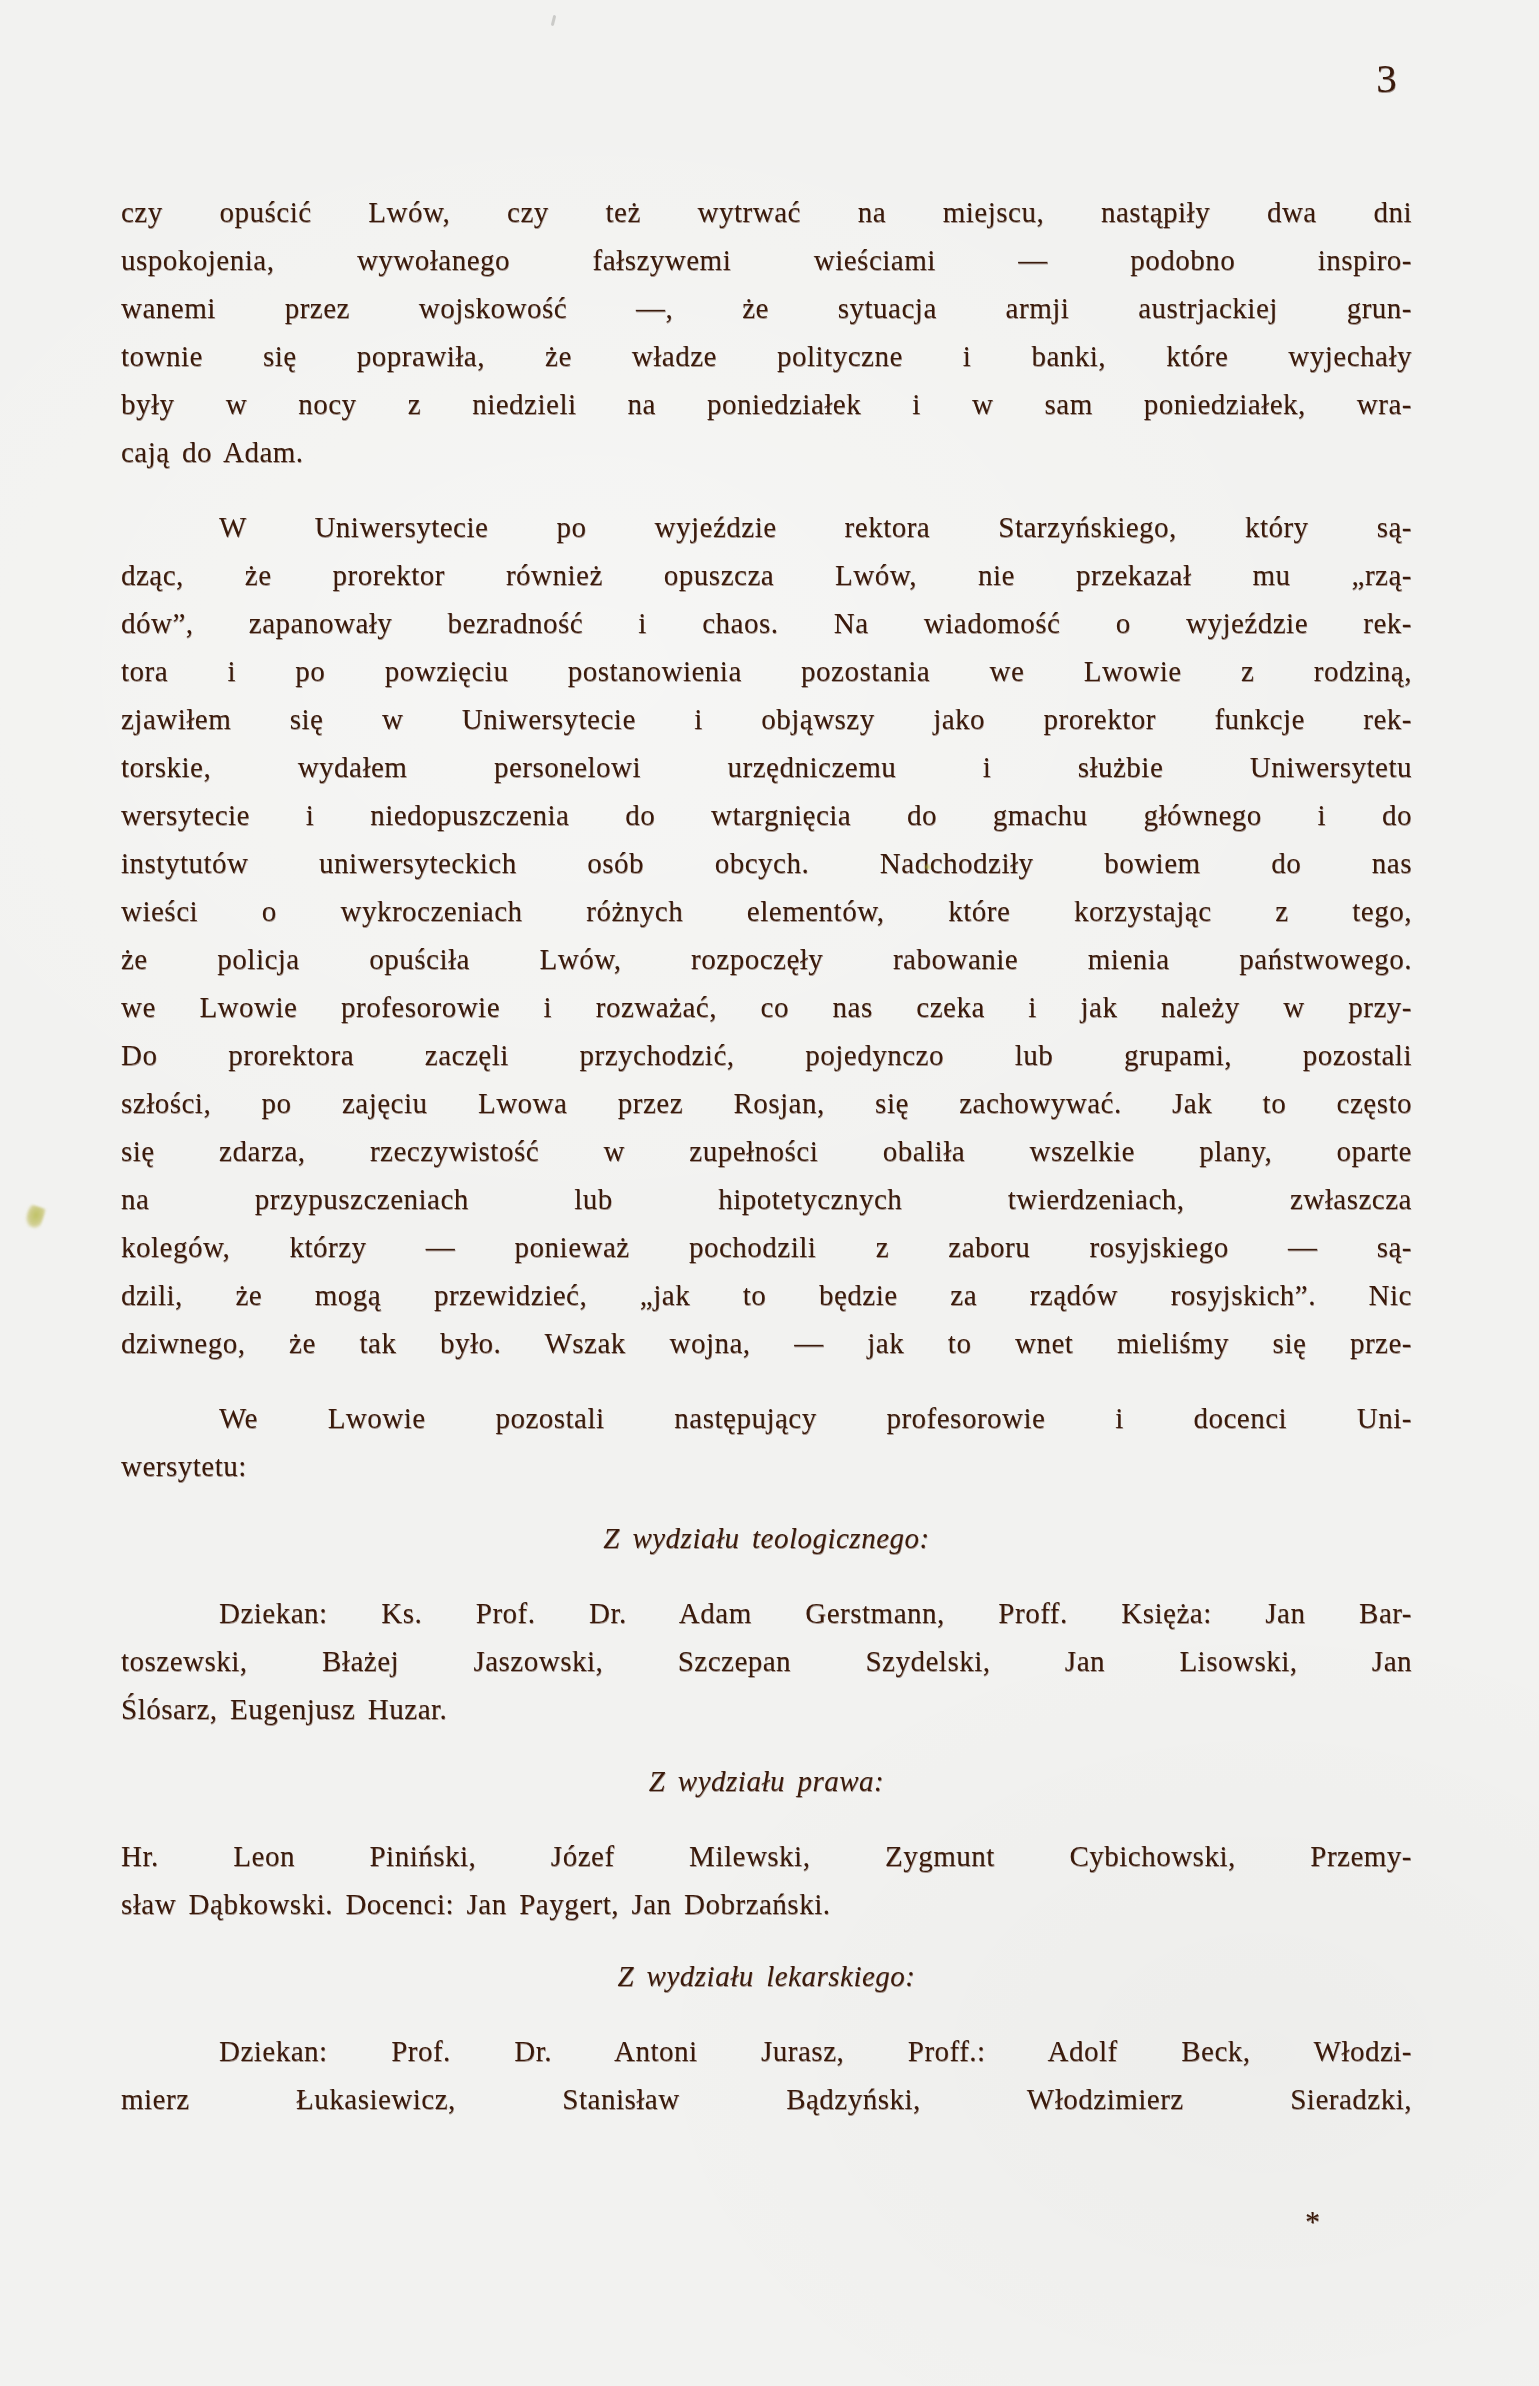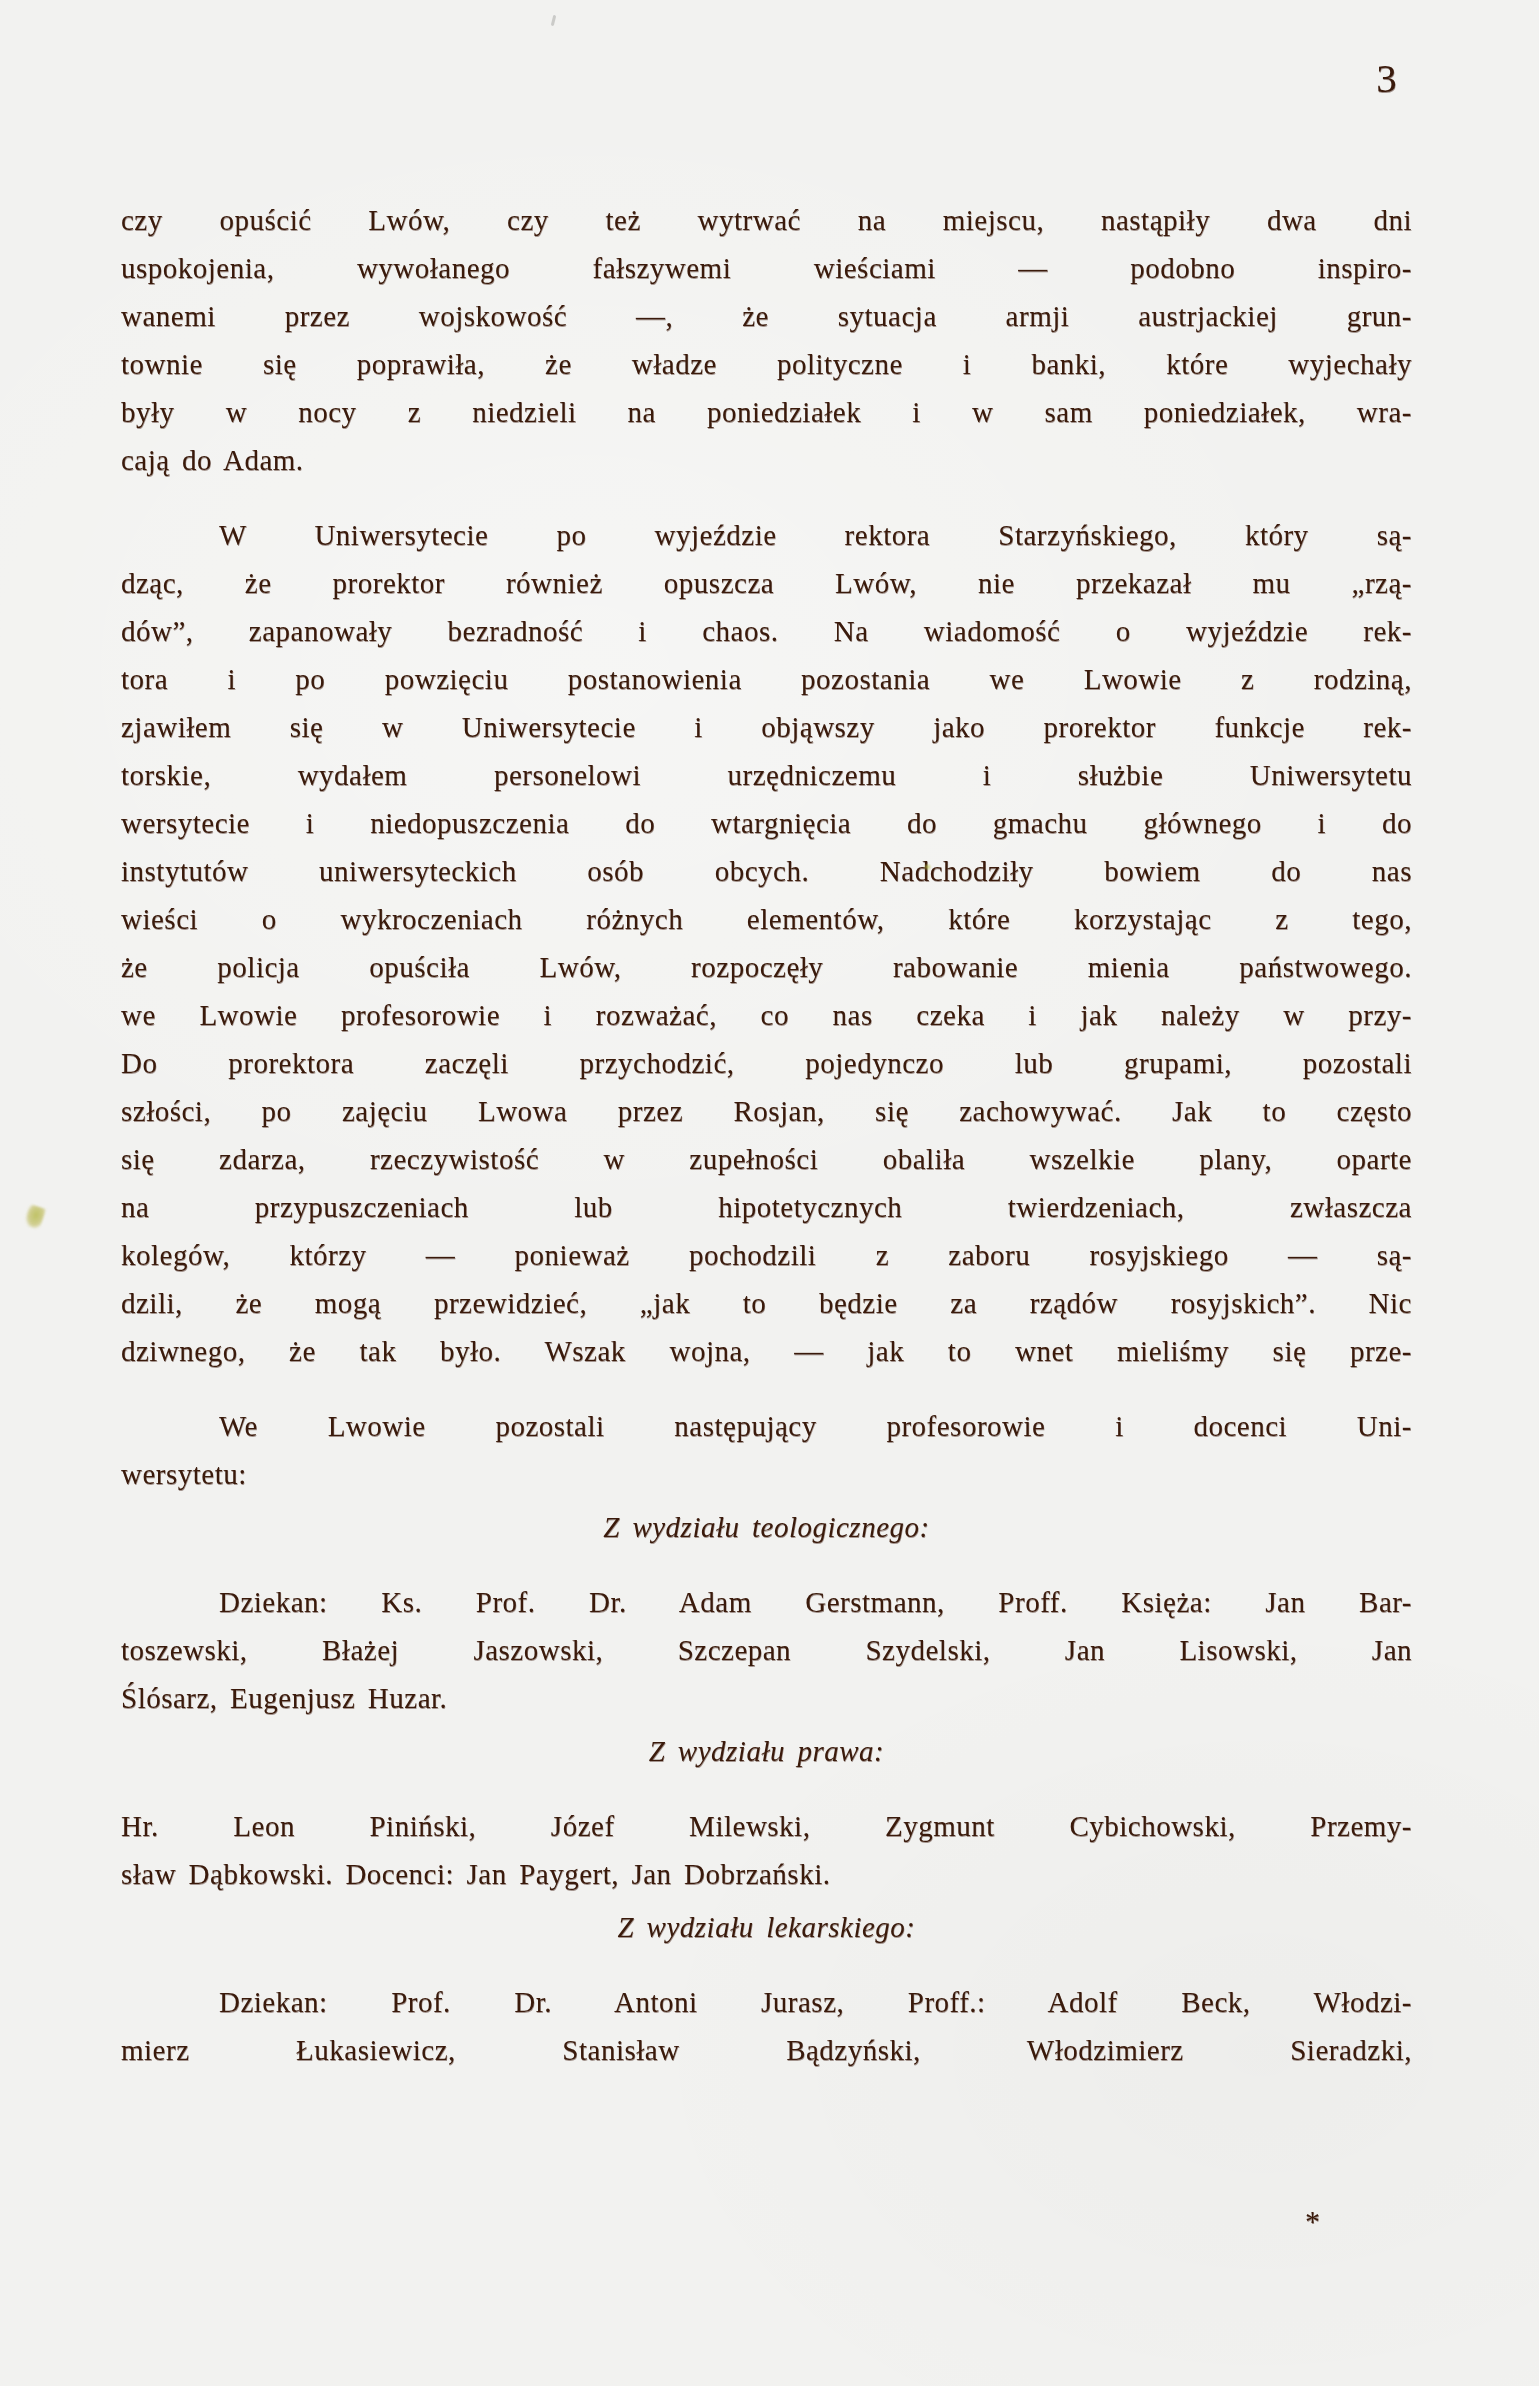--- a/index.html
+++ b/index.html
@@ -34,37 +34,37 @@
     position: absolute;
     left: 121px;
     top: 184px;
     width: 1291px;
     font-size: 29px;
     letter-spacing: 0.5px;
     word-spacing: 4.7px;
     text-shadow: 0.5px 0.6px 0.5px rgba(56,20,8,0.42);
   }
   .para { margin-top: 27px; }
-  .docbody > .para:first-child { margin-top: 12px; }
+  .docbody > .para:first-child { margin-top: 4px; }
   .line {
     height: 48px;
     line-height: 48px;
     overflow: hidden;
     text-align: justify;
   }
   .line.j::after {
     content: "";
     display: inline-block;
     width: 100%;
     height: 0;
   }
   .line.last { text-align: left; }
   .line.indent { text-indent: 98px; }
   .heading {
-    margin-top: 5px;
+    margin-top: 24px;
     height: 48px;
     line-height: 48px;
     text-align: center;
     font-style: italic;
   }
   .footmark {
     position: absolute;
     top: 2206px;
     left: 1305px;
     font-size: 30px;

